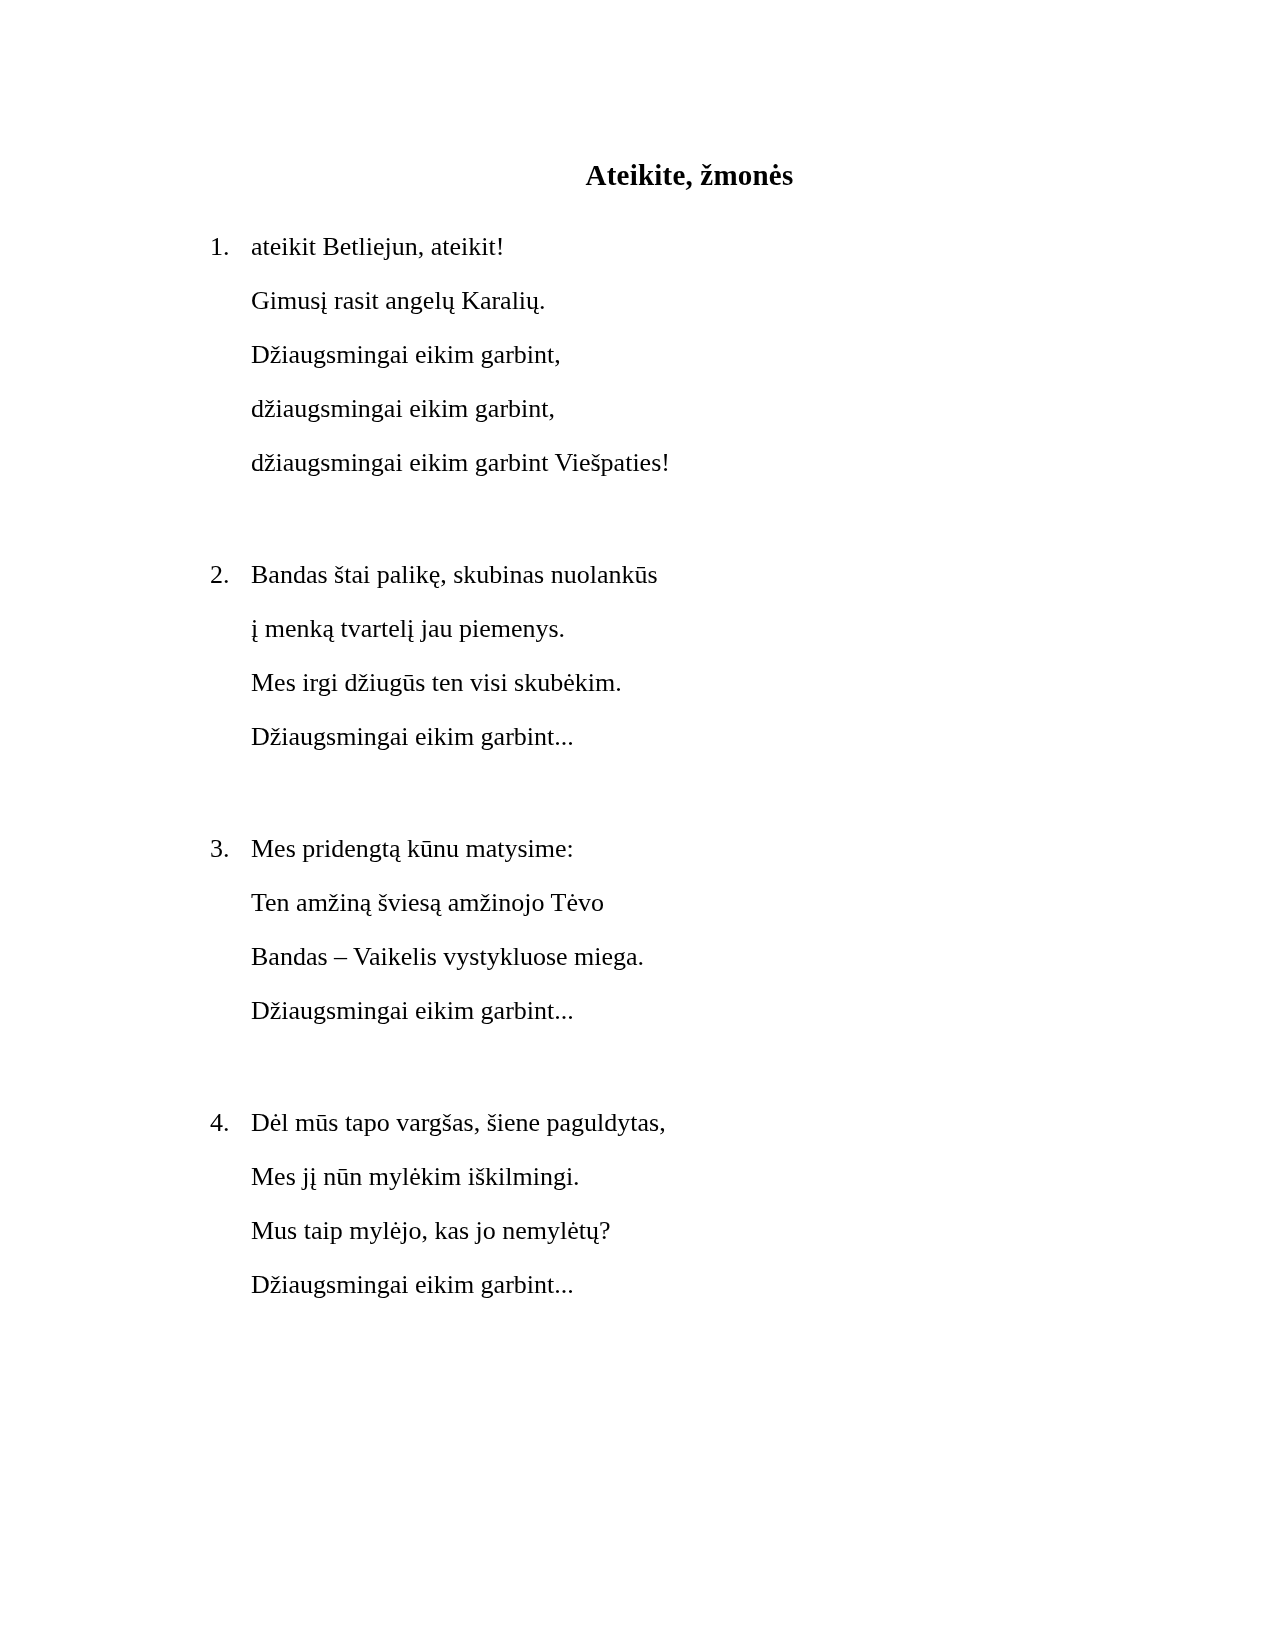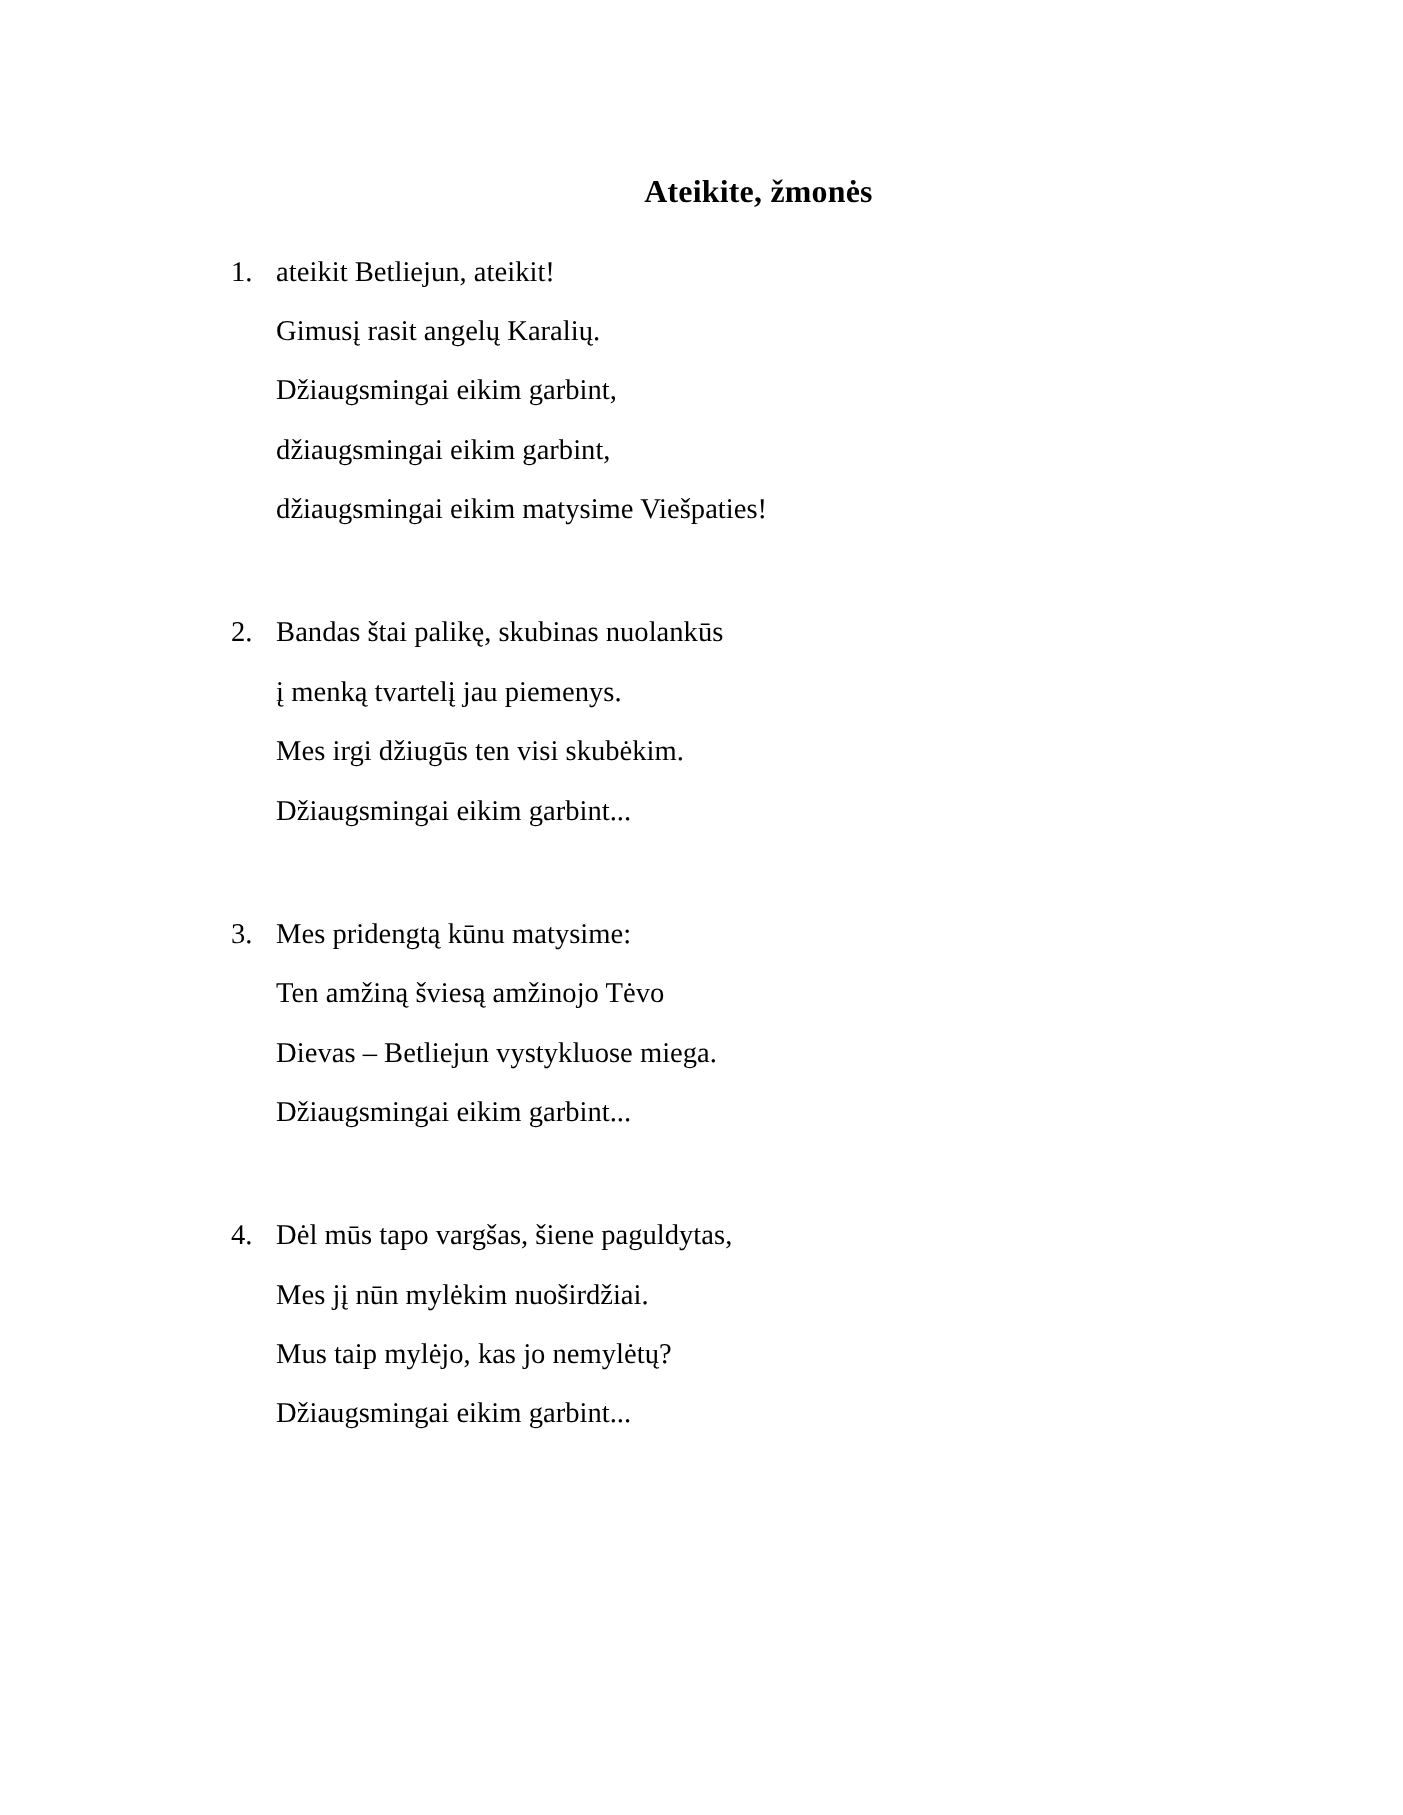--- a/index.html
+++ b/index.html
@@ -59,44 +59,44 @@
 <div class="page">
   <div class="title">Ateikite, žmonės</div>
   <div class="verses">
       <div class="verse">
         <div class="verse-number">1.</div>
         <div class="verse-lines">
           <div class="verse-line">ateikit Betliejun, ateikit!</div>
           <div class="verse-line">Gimusį rasit angelų Karalių.</div>
           <div class="verse-line">Džiaugsmingai eikim garbint,</div>
           <div class="verse-line">džiaugsmingai eikim garbint,</div>
-          <div class="verse-line">džiaugsmingai eikim matysime Viešpaties!</div>
+          <div class="verse-line">džiaugsmingai eikim garbint Viešpaties!</div>
         </div>
       </div>
       <div class="verse">
         <div class="verse-number">2.</div>
         <div class="verse-lines">
           <div class="verse-line">Bandas štai palikę, skubinas nuolankūs</div>
           <div class="verse-line">į menką tvartelį jau piemenys.</div>
           <div class="verse-line">Mes irgi džiugūs ten visi skubėkim.</div>
           <div class="verse-line">Džiaugsmingai eikim garbint...</div>
         </div>
       </div>
       <div class="verse">
         <div class="verse-number">3.</div>
         <div class="verse-lines">
           <div class="verse-line">Mes pridengtą kūnu matysime:</div>
           <div class="verse-line">Ten amžiną šviesą amžinojo Tėvo</div>
-          <div class="verse-line">Dievas – Betliejun vystykluose miega.</div>
+          <div class="verse-line">Bandas – Vaikelis vystykluose miega.</div>
           <div class="verse-line">Džiaugsmingai eikim garbint...</div>
         </div>
       </div>
       <div class="verse">
         <div class="verse-number">4.</div>
         <div class="verse-lines">
           <div class="verse-line">Dėl mūs tapo vargšas, šiene paguldytas,</div>
-          <div class="verse-line">Mes jį nūn mylėkim nuoširdžiai.</div>
+          <div class="verse-line">Mes jį nūn mylėkim iškilmingi.</div>
           <div class="verse-line">Mus taip mylėjo, kas jo nemylėtų?</div>
           <div class="verse-line">Džiaugsmingai eikim garbint...</div>
         </div>
       </div>
     </div>
 </div>
 
 </body></html>

